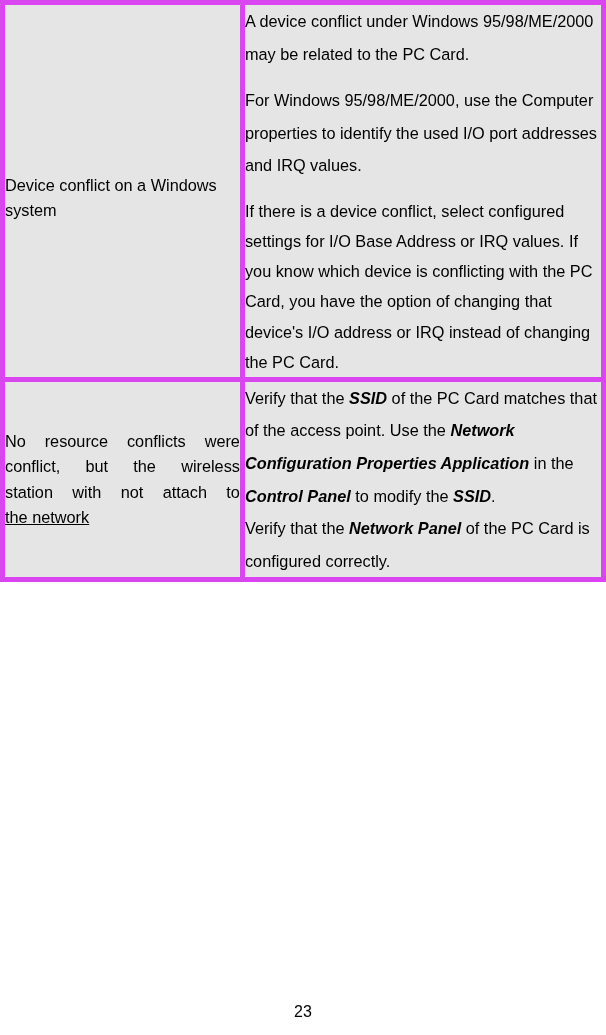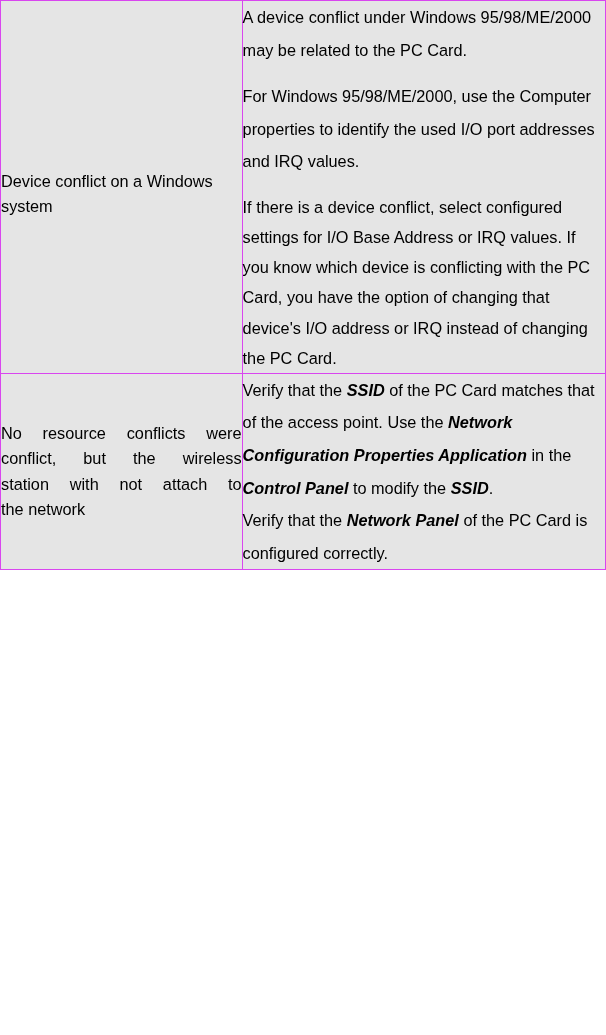--- a/index.html
+++ b/index.html
@@ -15,21 +15,21 @@
       width: 606px;
       height: 1035px;
       position: relative;
     }
     table.trouble {
       border-collapse: collapse;
       width: 100%;
       background: #e5e5e5;
     }
     table.trouble td {
-      border: 1px solid #d946ef;
+      border: 5px solid #d946ef;
       vertical-align: middle;
       padding: 0;
     }
     td.left {
       width: 242px;
     }
     td.right {
       width: 364px;
     }
     .cell-text {
@@ -42,21 +42,21 @@
     }
     .row1-right {
       padding: 6px 4px 30px 4px;
     }
     .row2-left {
       padding: 0 2px 0 0;
       text-align: justify;
       text-align-last: justify;
       line-height: 1.55;
     }
-    .row2-left .last-line { text-align: right; text-align-last: left; display: block; }
+    .row2-left .last-line { text-align: right; text-align-last: left; display: block; text-decoration: underline; }
     .row2-right {
       padding: 8px 8px 14px 4px;
       border-radius: 14px;
     }
     .p-break { height: 14px; }
     .bolditalic { font-weight: bold; font-style: italic; }
     .page-num {
       position: absolute;
       bottom: 14px;
       left: 0;
@@ -96,14 +96,15 @@
           <span>Verify that the </span><span class="bolditalic">SSID</span><span> of the PC Card matches that of the access point. Use the </span><span class="bolditalic">Network Configuration Properties Application</span><span> in the </span><span class="bolditalic">Control Panel</span><span> to modify the </span><span class="bolditalic">SSID</span><span>.</span>
         </div>
         <div class="cell-text">
           <span>Verify that the </span><span class="bolditalic">Network Panel</span><span> of the PC Card is configured correctly.</span>
         </div>
       </td>
     </tr>
   </tbody>
     </table>
 
+  <div class="page-num">23</div>
 
 </div>
 
 </body></html>

